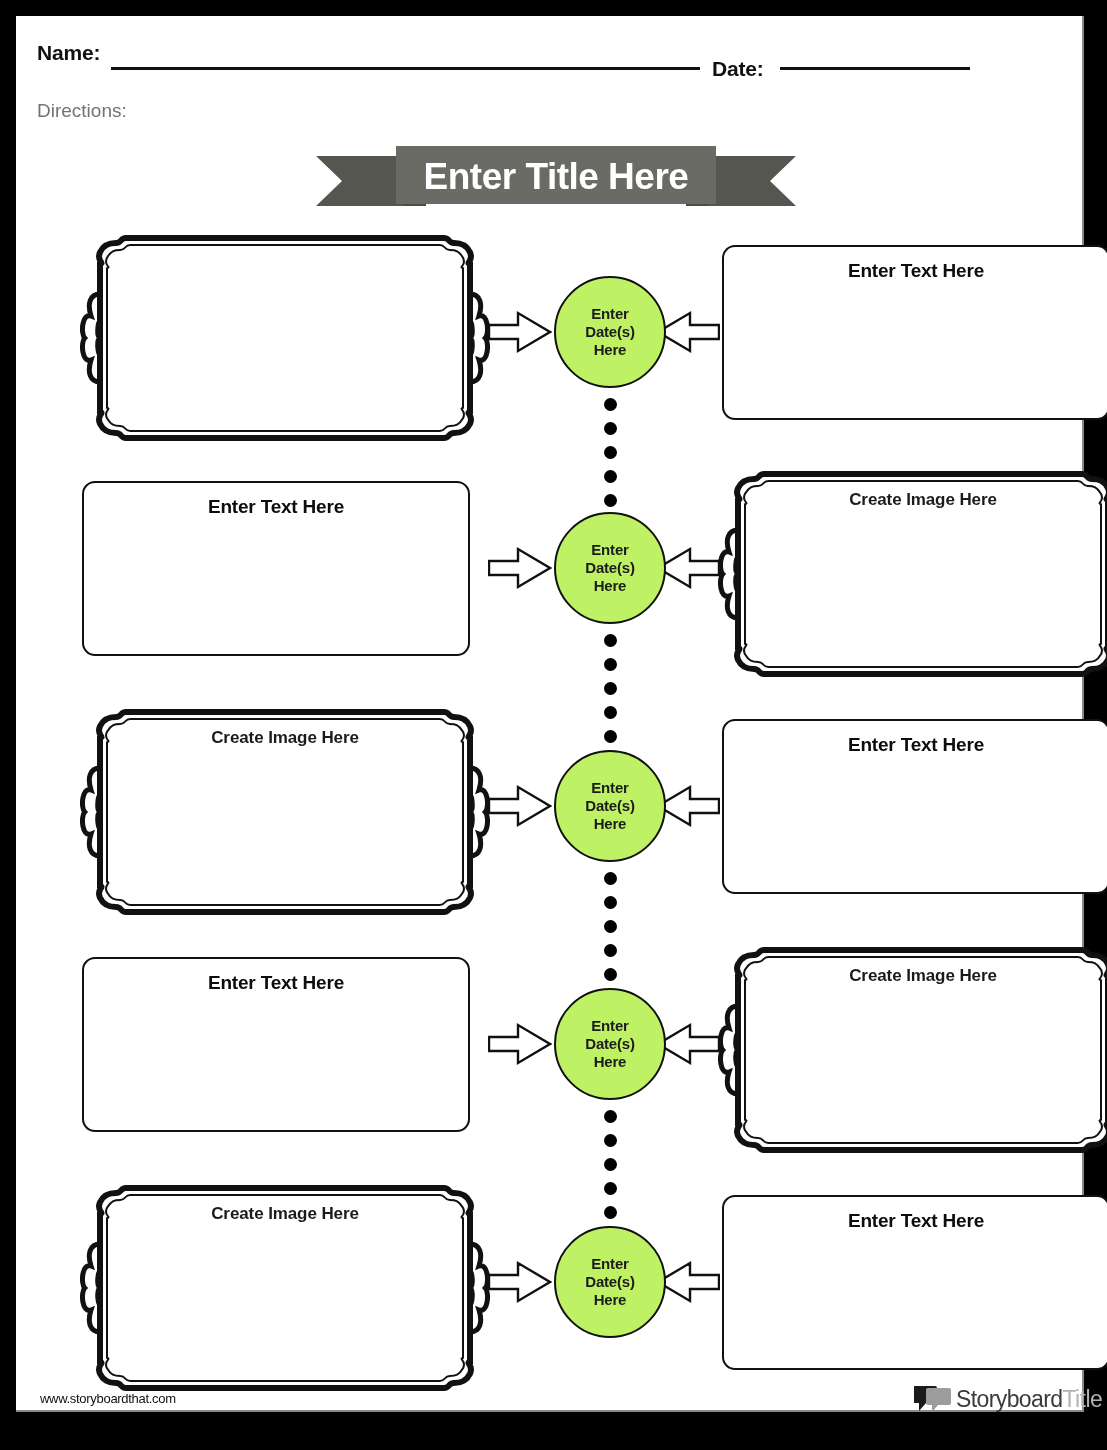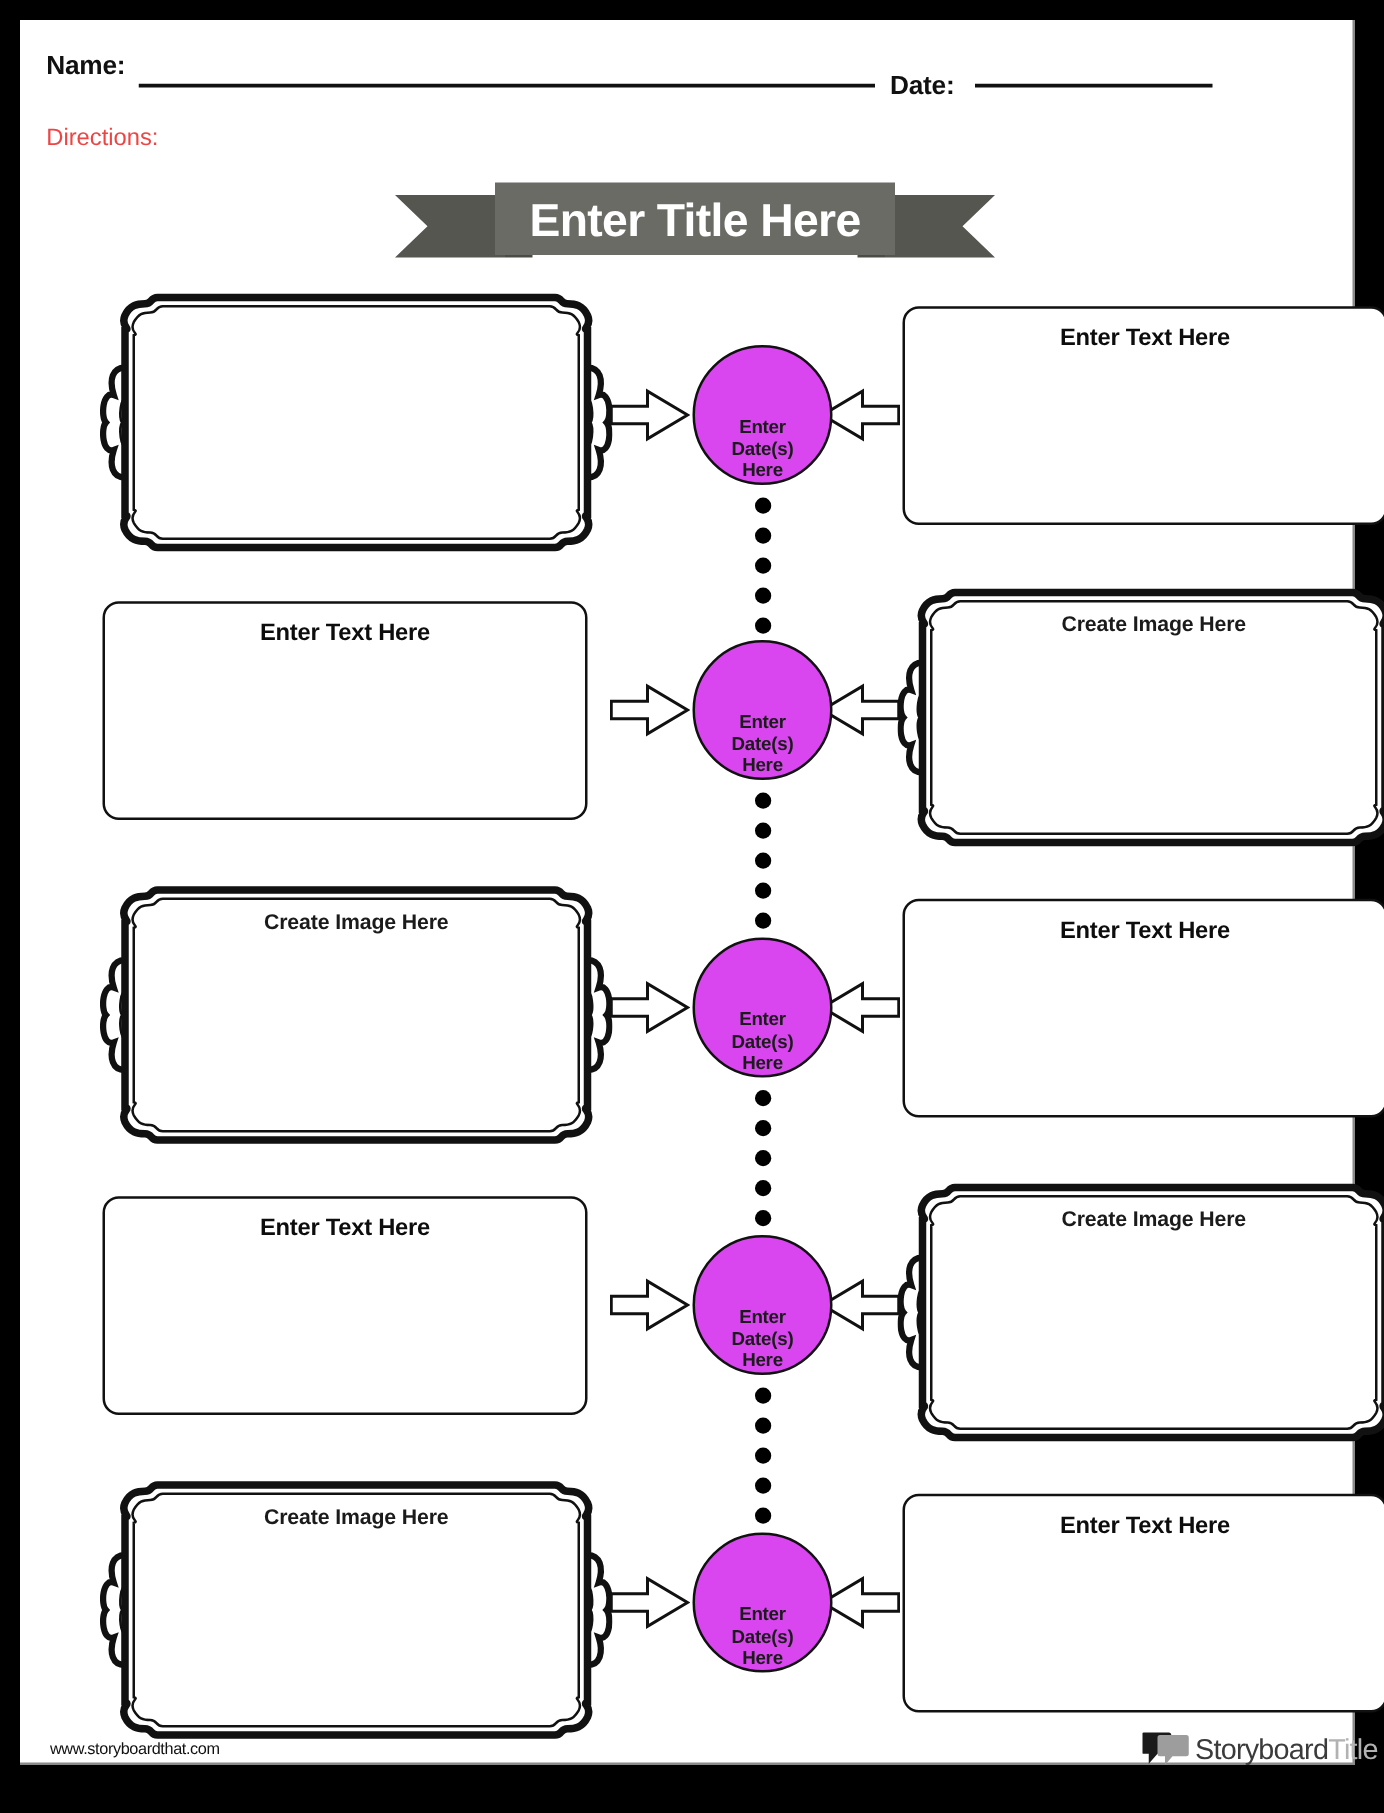--- a/index.html
+++ b/index.html
@@ -47,21 +47,21 @@
   .date-rule {
     position: absolute; left: 754px; top: 29px;
     width: 190px; height: 3px; background: #111;
   }
 
   .directions {
     position: absolute;
     left: 21px;
     top: 84px;
     font-size: 19px;
-    color: #ef4444;
+    color: #737373;
     font-weight: normal;
   }
 
   
   #ribbon {
     position: absolute;
     left: 300px;
     top: 128px;
     width: 480px;
     height: 70px;
@@ -114,23 +114,23 @@
     font-weight: bold;
     color: #0d0d0d;
     letter-spacing: -0.2px;
   }
 
   
   .circle {
     position: absolute;
     border: 2.5px solid #111;
     border-radius: 50%;
-    background: #d946ef;
+    background: #bef264;
     display: flex;
-    align-items: flex-end;
+    align-items: center;
     justify-content: center;
     text-align: center;
   }
   .circle span {
     font-size: 15px;
     font-weight: bold;
     line-height: 1.18;
     color: #1b1b1b;
     letter-spacing: -0.2px;
   }

